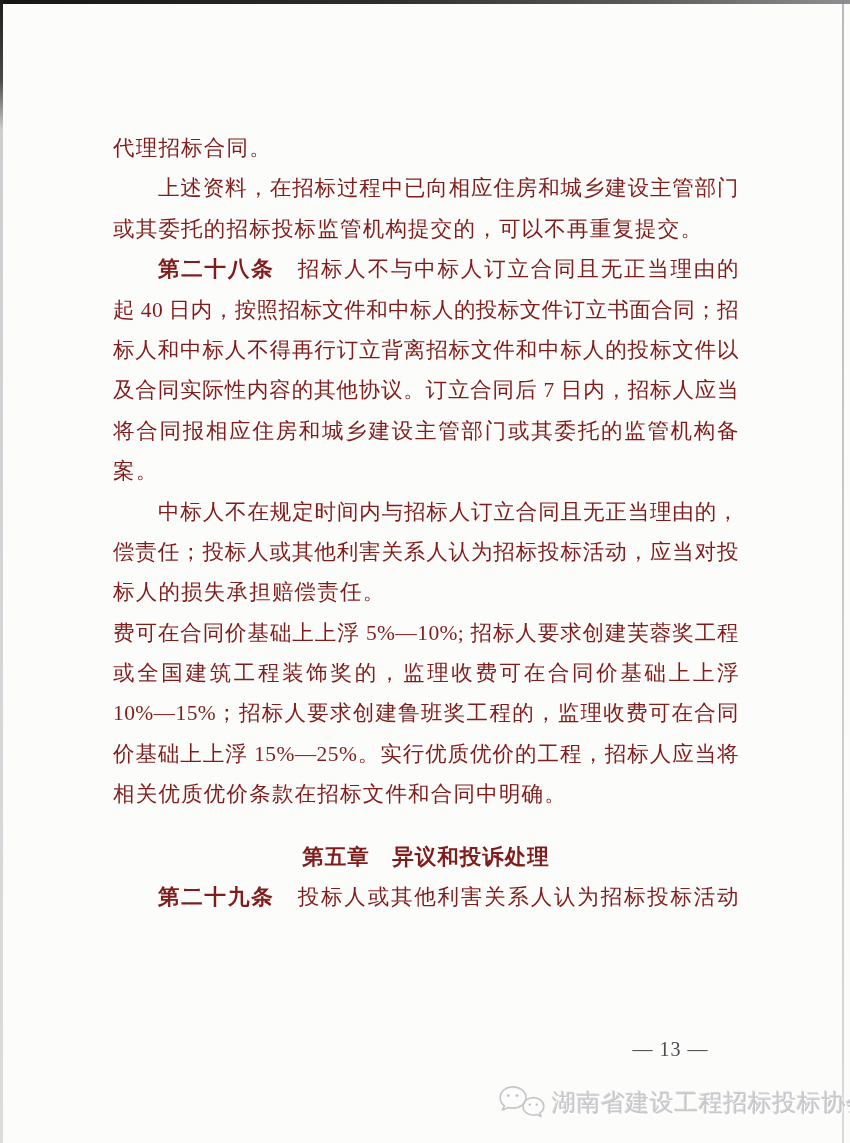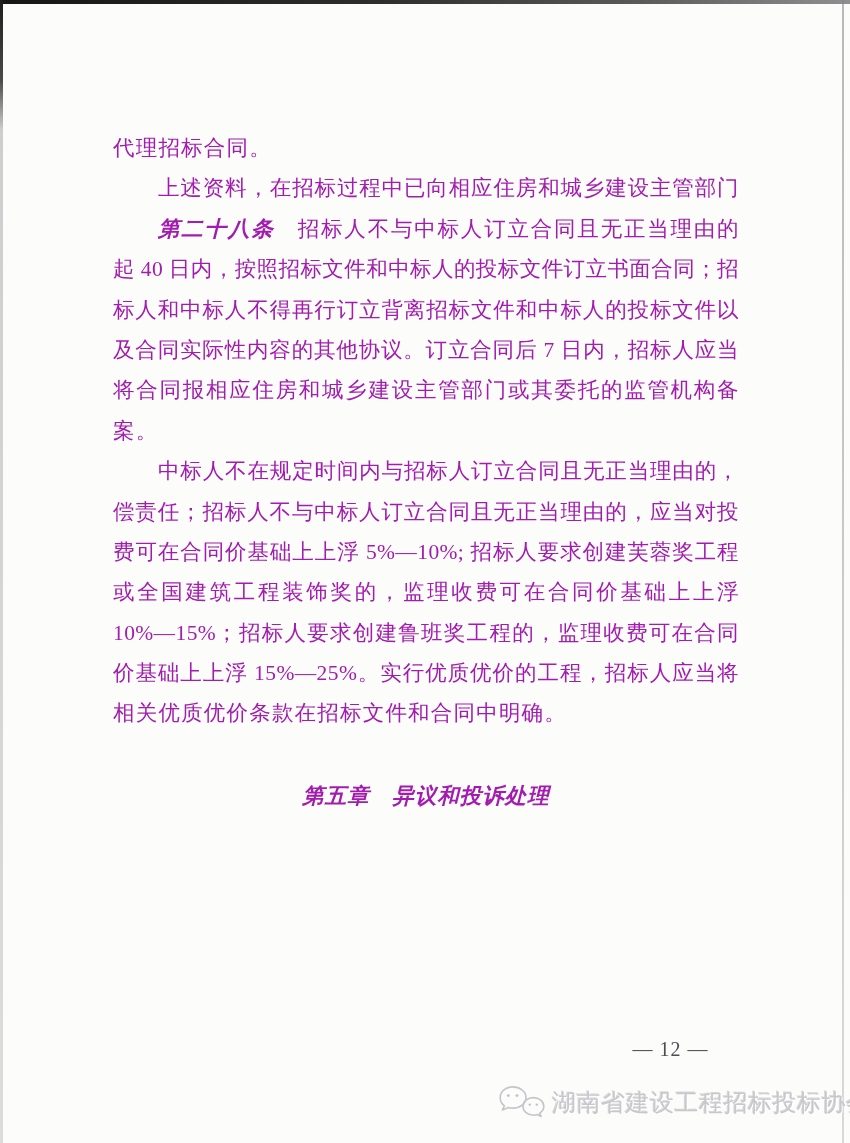--- a/index.html
+++ b/index.html
@@ -22,33 +22,33 @@
     background:linear-gradient(to bottom,#1d1d1d 0px,#4a4a4a 80px,rgba(150,150,156,.45) 130px,rgba(168,168,174,.38) 100%);
   }
   .edge-right {
     position:absolute; top:0; left:842px; width:2px; height:100%;
     background:linear-gradient(to bottom,rgba(130,130,136,.55),rgba(175,175,182,.45));
   }
 
   
   .text-block {
     position:absolute; left:113px; top:128px; width:626px;
-    font-size:21.5px; line-height:40.4px; color:#a21caf;
+    font-size:21.5px; line-height:40.4px; color:#7f1d1d;
   }
   .line { height:40.4px; letter-spacing:1.2px; white-space:nowrap; }
   .line.fill {
     white-space:normal; letter-spacing:0.4px;
     text-align:justify; text-align-last:justify; text-justify:inter-character;
   }
   .line.indent { padding-left:45px; }
   .line.center {
     text-align:center; text-align-last:center; white-space:nowrap; letter-spacing:1px;
   }
-  .line.heading { margin-top:42px; }
-  .line .bold { font-weight:700;font-style:italic; }
+  .line.heading { margin-top:22px; }
+  .line .bold { font-weight:700; }
 
   
   .page-number {
     position:absolute; left:613px; top:1038px; width:115px;
     text-align:center; font-size:20px; color:#4c4c52; letter-spacing:1px;
   }
   .watermark {
     position:absolute; left:498px; top:1084px;
     display:flex; align-items:center; gap:6px;
   }
@@ -64,37 +64,40 @@
 <body>
 
 <div class="page">
   <div class="edge-top"></div>
   <div class="edge-left"></div>
   <div class="edge-right"></div>
 
   <main class="text-block">
       <div class="line"><span>代理招标合同。</span></div>
       <div class="line indent fill"><span>上述资料，在招标过程中已向相应住房和城乡建设主管部门</span></div>
+      <div class="line"><span>或其委托的招标投标监管机构提交的，可以不再重复提交。</span></div>
       <div class="line indent fill"><span class="bold">第二十八条</span><span>　招标人不与中标人订立合同且无正当理由的</span></div>
       <div class="line fill"><span>起 40 日内，按照招标文件和中标人的投标文件订立书面合同；招</span></div>
       <div class="line fill"><span>标人和中标人不得再行订立背离招标文件和中标人的投标文件以</span></div>
       <div class="line fill"><span>及合同实际性内容的其他协议。订立合同后 7 日内，招标人应当</span></div>
       <div class="line fill"><span>将合同报相应住房和城乡建设主管部门或其委托的监管机构备</span></div>
       <div class="line"><span>案。</span></div>
       <div class="line indent fill"><span>中标人不在规定时间内与招标人订立合同且无正当理由的，</span></div>
-      <div class="line fill"><span>偿责任；招标人不与中标人订立合同且无正当理由的，应当对投</span></div>
+      <div class="line fill"><span>偿责任；投标人或其他利害关系人认为招标投标活动，应当对投</span></div>
+      <div class="line"><span>标人的损失承担赔偿责任。</span></div>
       <div class="line fill"><span>费可在合同价基础上上浮 5%—10%; 招标人要求创建芙蓉奖工程</span></div>
       <div class="line fill"><span>或全国建筑工程装饰奖的，监理收费可在合同价基础上上浮</span></div>
       <div class="line fill"><span>10%—15%；招标人要求创建鲁班奖工程的，监理收费可在合同</span></div>
       <div class="line fill"><span>价基础上上浮 15%—25%。实行优质优价的工程，招标人应当将</span></div>
       <div class="line"><span>相关优质优价条款在招标文件和合同中明确。</span></div>
       <div class="line heading center"><span class="bold">第五章　异议和投诉处理</span></div>
+      <div class="line indent fill"><span class="bold">第二十九条</span><span>　投标人或其他利害关系人认为招标投标活动</span></div>
     </main>
 
-  <div class="page-number">— 12 —</div>
+  <div class="page-number">— 13 —</div>
 
   <div class="watermark">
     <span class="wm-icon">
       <svg width="48" height="38" viewBox="0 0 48 38" xmlns="http://www.w3.org/2000/svg">
         <g fill="none" stroke="#c5c5ca" stroke-width="1.6" stroke-linejoin="round">
           <path d="M28 13.5c0 5.9-6 10.6-13.2 10.6-1.5 0-3-.2-4.3-.6L4.4 26l2-4.2C3.8 19.9 2.2 16.9 2.2 13.5 2.2 7.6 8 2.9 14.8 2.9S28 7.6 28 13.5z"></path>
           <path d="M45.8 22.4c0-4.9-4.7-8.8-10.4-8.8s-10.4 3.9-10.4 8.8 4.7 8.8 10.4 8.8c1.3 0 2.6-.2 3.7-.6l4 1.8-1.5-3.3c2.6-1.6 4.2-4.1 4.2-6.7z"></path>
         </g>
         <g fill="#c0c0c6">
           <circle cx="10.3" cy="11.6" r="1.4"></circle>

